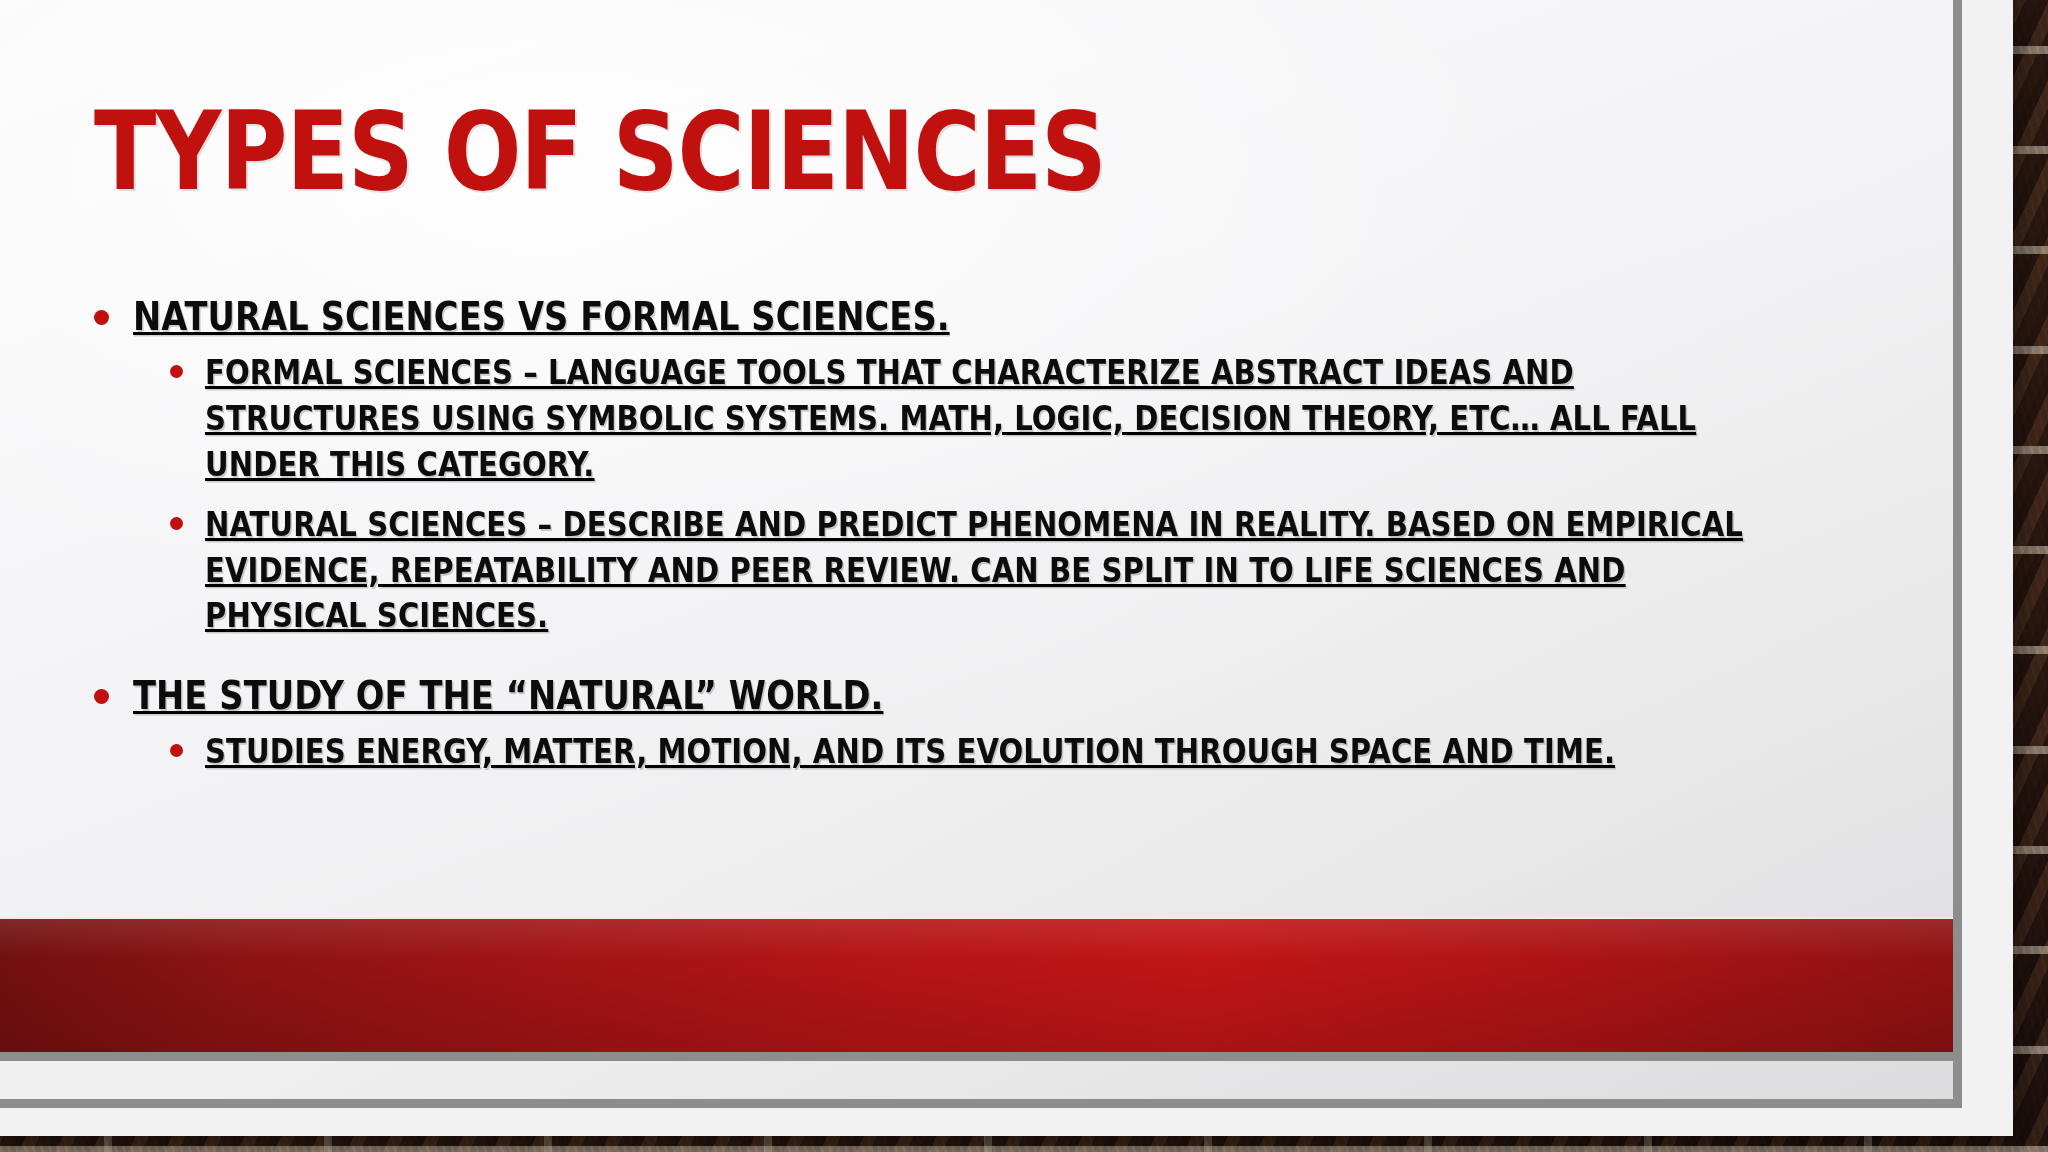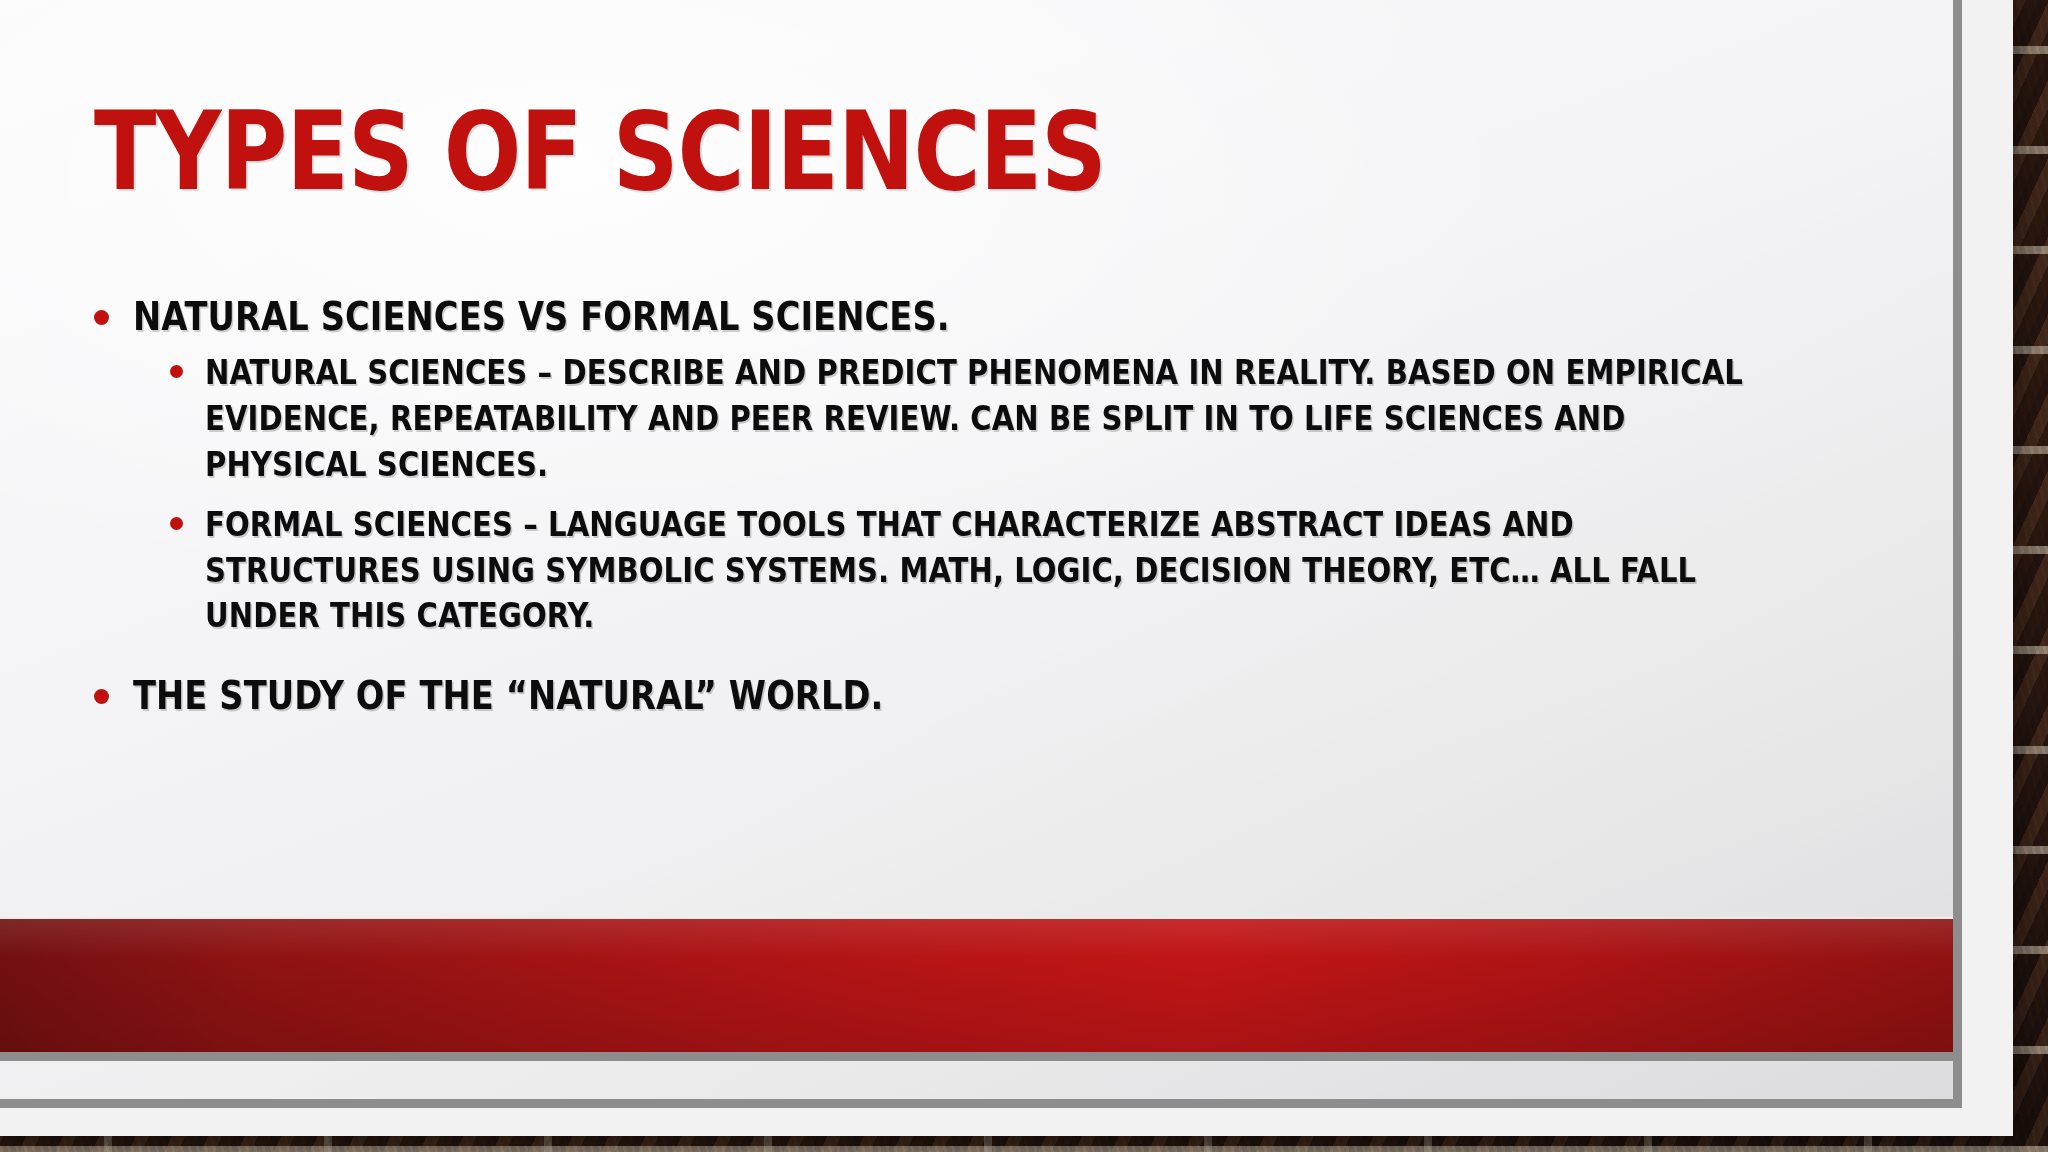--- a/index.html
+++ b/index.html
@@ -135,20 +135,21 @@
   #body-list {
     position: absolute;
     left: 126px;
     top: 322px;
     width: 1712px;
   }
 
   .bullet-row {
     display: flex;
     align-items: flex-start;
+    text-decoration: underline;
   }
   .bullet-dot {
     flex: 0 0 auto;
     border-radius: 50%;
     background: #c1110f;
   }
 
   .lvl1 { margin-bottom: 10px; }
   .lvl1 .bullet-dot {
     width: 15px;
@@ -241,36 +242,40 @@
 
     <div id="body-list">
 
       <div class="bullet-row lvl1">
         <span class="bullet-dot"></span>
         <span class="bullet-text">Natural sciences vs formal sciences.</span>
       </div>
 
       <div class="bullet-row lvl2">
         <span class="bullet-dot"></span>
+        <span class="bullet-text">Formal sciences – language tools that characterize abstract ideas and structures using symbolic systems. Math, logic, decision theory, etc… All fall under this category.</span>
+      </div>
+
+      <div class="bullet-row lvl2">
+        <span class="bullet-dot"></span>
         <span class="bullet-text">Natural sciences – describe and predict phenomena in reality. Based on empirical evidence, repeatability and peer review. Can be split in to life sciences and physical sciences.</span>
       </div>
 
+      <div class="group-gap"></div>
+
+      <div class="bullet-row lvl1">
+        <span class="bullet-dot"></span>
+        <span class="bullet-text">The study of the “natural” world.</span>
+      </div>
+
+
       <div class="bullet-row lvl2">
         <span class="bullet-dot"></span>
-        <span class="bullet-text">Formal sciences – language tools that characterize abstract ideas and structures using symbolic systems. Math, logic, decision theory, etc… All fall under this category.</span>
-      </div>
-
-      <div class="group-gap"></div>
-
-      <div class="bullet-row lvl1">
-        <span class="bullet-dot"></span>
-        <span class="bullet-text">The study of the “natural” world.</span>
-      </div>
-
-
+        <span class="bullet-text">Studies energy, matter, motion,  and its evolution through space and time.</span>
+      </div>
 
     </div>
 
     <div id="bottom-band">
       <div id="bottom-band-shade"></div>
     </div>
     <div id="bottom-rule"></div>
 
   </div>
 

